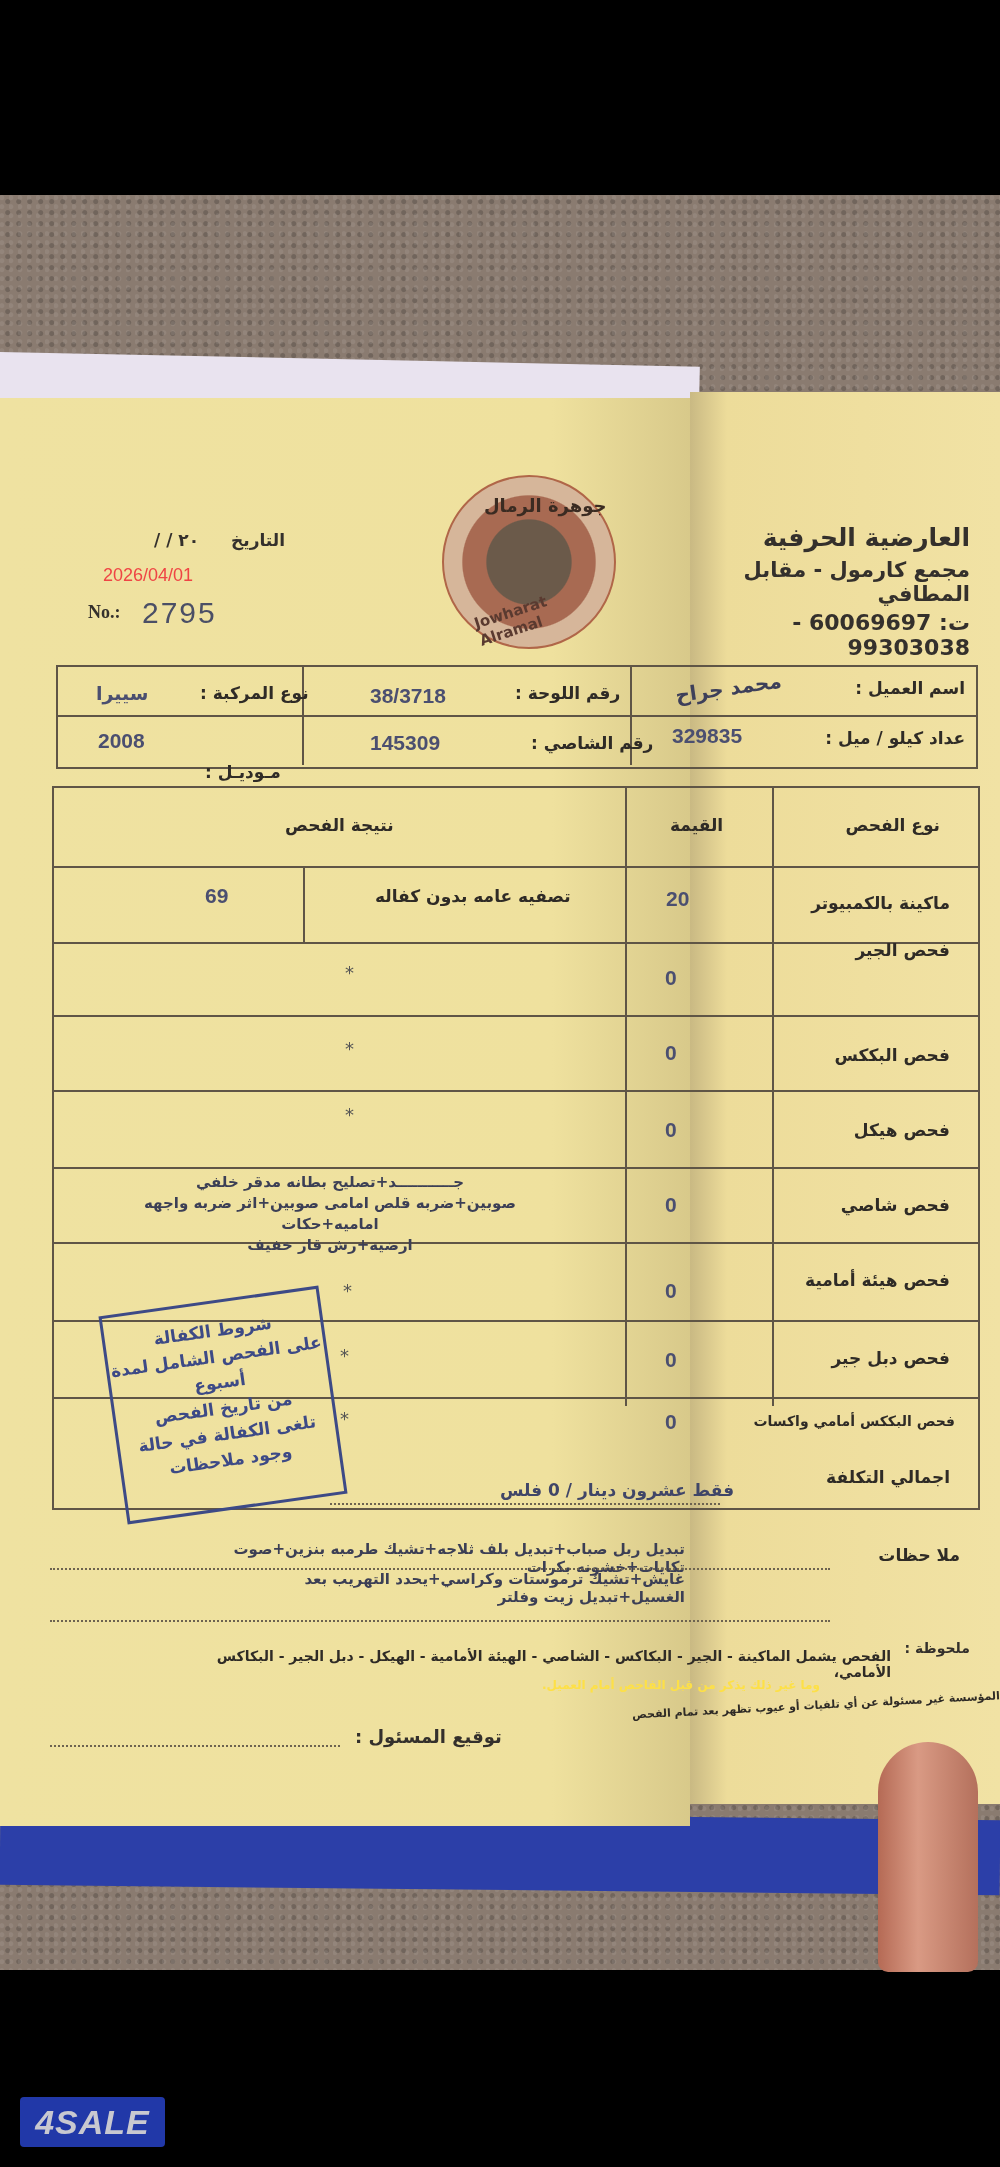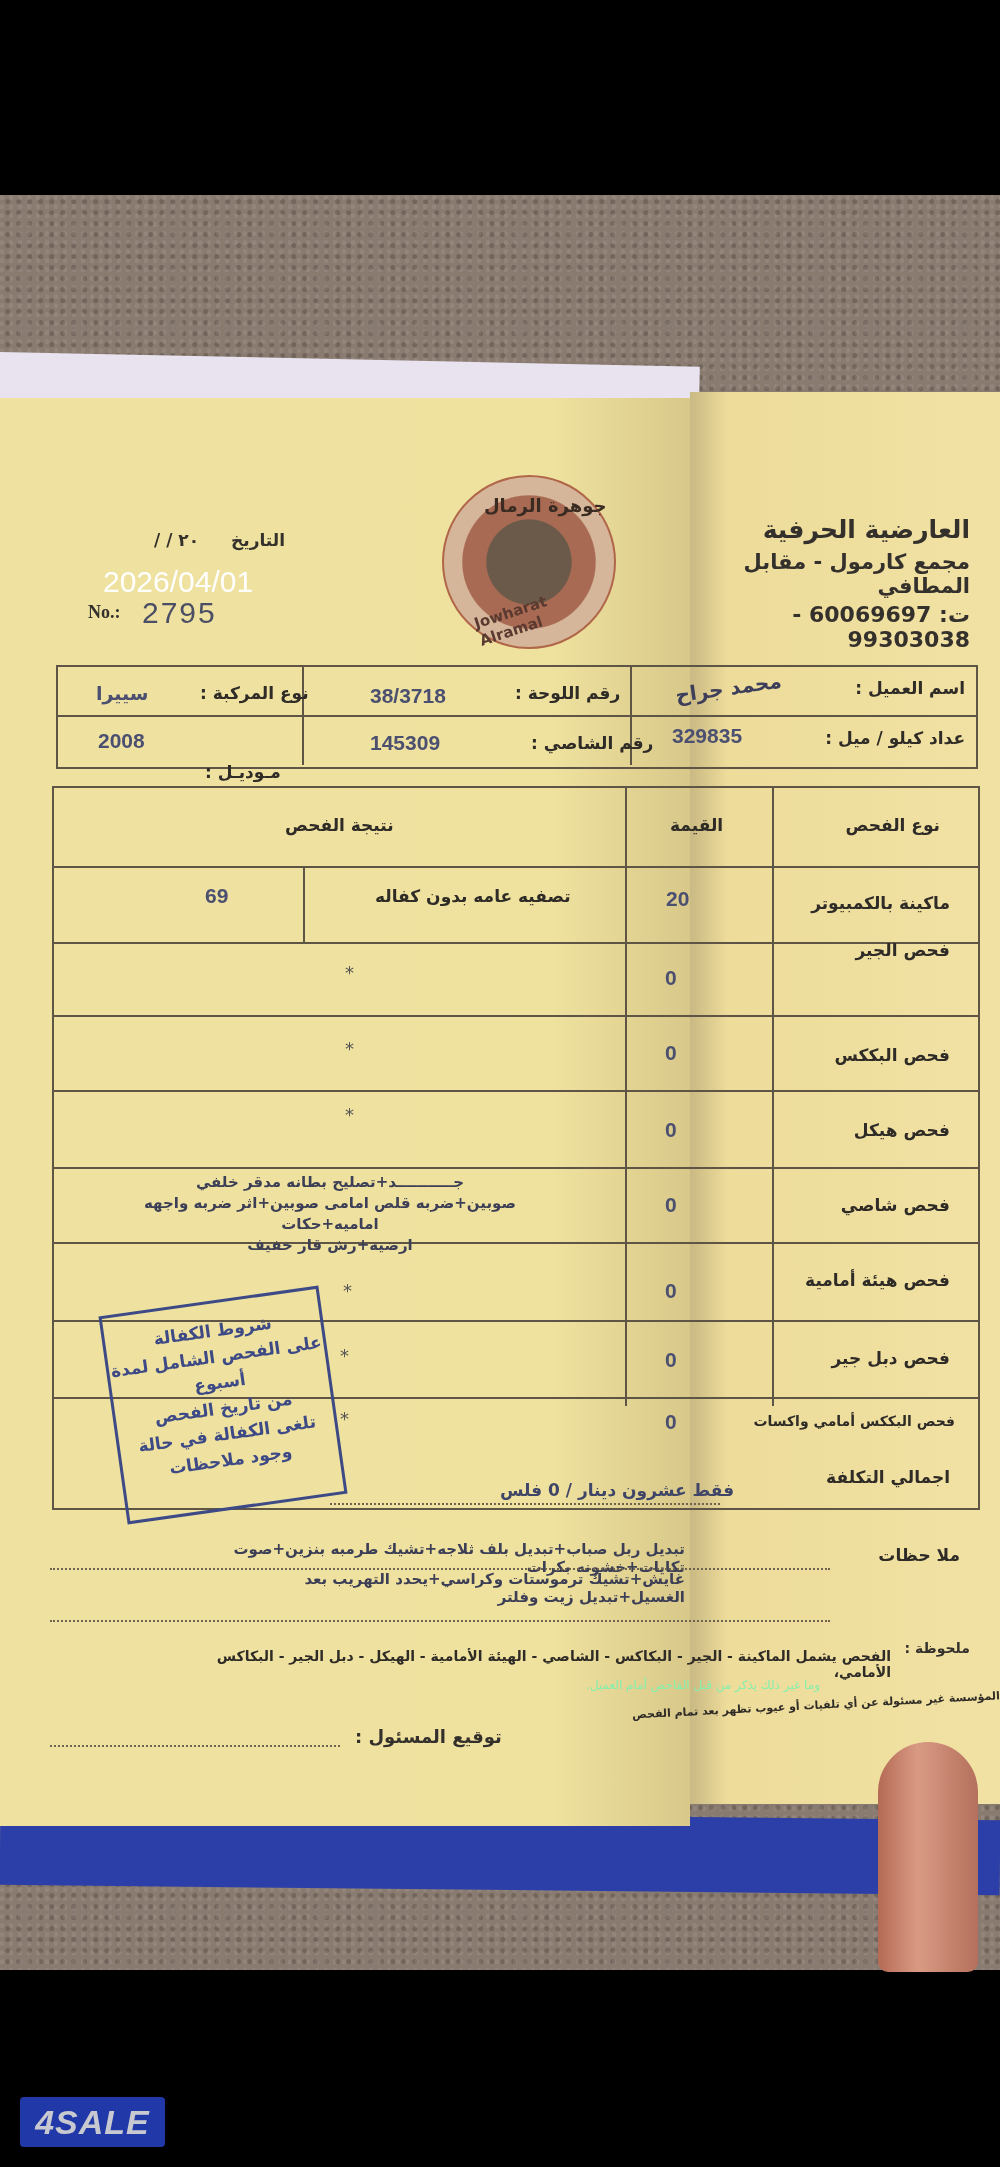--- a/index.html
+++ b/index.html
@@ -39,21 +39,21 @@
   .abs { position:absolute; }
 
   .logo {
     position:absolute; left:442px; top:475px; width:170px; height:170px; border-radius:50%;
     background:radial-gradient(circle at 50% 50%, #6b5a4a 0 35%, #a86a52 36% 55%, #d6b69a 56% 100%);
     border:2px solid #b06648;
   }
   .logo .ar { position:absolute; top:18px; left:40px; font-size:18px; color:#3a2b22; font-weight:bold; }
   .logo .en { position:absolute; bottom:18px; left:30px; font-size:15px; color:#5a3a30; font-weight:bold; transform:rotate(-18deg); }
 
-  .hdr-right { direction:rtl; text-align:right; }
+  .hdr-right { direction:rtl; text-align:right;margin-top:8px; }
   .lbl { font-size:17px; color:#2f2b26; font-weight:bold; direction:rtl; }
   .val { font-size:21px; color:#4b4f70; font-weight:bold; font-family:"Liberation Sans", sans-serif; }
 
   .row-line { position:absolute; height:2px; background:#5f5546; }
   .col-line { position:absolute; width:2px; background:#5f5546; }
   .star { position:absolute; font-size:18px; color:#555; }
 
   .stamp {
     position:absolute; left:112px; top:1300px; width:222px; height:210px;
     border:3px solid #3d4a86; transform:rotate(-8deg);
@@ -74,21 +74,21 @@
 <div class="carpet"></div>
 <div class="white-sheet"></div>
 <div class="blue-cover"></div>
 <div class="paper-left"></div>
 <div class="paper-right"></div>
 
 <div class="abs ink" style="left:55px;top:530px;font-size:17px;direction:rtl;width:230px;text-align:right;">
   <span>التاريخ</span>
   <span style="margin-right:26px;">٢٠   /   /</span>
 </div>
-<div class="abs" style="left:103px;top:565px;font-size:30px;color:#ffffff;font-family:'Liberation Sans',sans-serif;">2026/04/01</div>
+<div class="abs" style="left:103px;top:565px;font-size:18px;color:#ef4444;font-family:'Liberation Sans',sans-serif;">2026/04/01</div>
 <div class="abs ink" style="left:88px;top:602px;font-size:18px;font-family:'Liberation Serif',serif;">No.:</div>
 <div class="abs" style="left:142px;top:596px;font-size:30px;color:#4b4f66;font-family:'Liberation Sans',sans-serif;letter-spacing:2px;">2795</div>
 
 <div class="logo">
   <span class="ar">جوهرة الرمال</span>
   <span class="en">Jowharat Alramal</span>
 </div>
 
 <div class="abs hdr-right ink" style="right:30px;top:515px;width:300px;">
   <div style="font-size:25px;">العارضية الحرفية</div>
@@ -182,21 +182,21 @@
 </div>
 
 <div class="abs lbl" style="right:40px;top:1545px;">ملا حظات</div>
 <div class="abs" style="left:165px;top:1540px;width:520px;font-size:15px;color:#3c3f55;font-weight:bold;direction:rtl;text-align:right;">تبديل ربل صباب+تبديل بلف ثلاجه+تشيك طرمبه بنزين+صوت تكايات+خشونه بكرات</div>
 <div class="dots" style="left:50px;top:1568px;width:780px;"></div>
 <div class="abs" style="left:225px;top:1570px;width:460px;font-size:15px;color:#3c3f55;font-weight:bold;direction:rtl;text-align:right;">غايش+تشيك ترموستات وكراسي+يحدد التهريب بعد الغسيل+تبديل زيت وفلتر</div>
 <div class="dots" style="left:50px;top:1620px;width:780px;"></div>
 
 <div class="abs ink" style="right:30px;top:1640px;font-size:14px;direction:rtl;">ملحوظة :</div>
 <div class="abs" style="left:181px;top:1648px;width:710px;font-size:14px;color:#2f2b26;font-weight:bold;direction:rtl;text-align:right;">الفحص يشمل الماكينة - الجير - البكاكس - الشاصي - الهيئة الأمامية - الهيكل - دبل الجير - البكاكس الأمامي،</div>
-<div class="abs" style="left:400px;top:1678px;width:420px;font-size:12px;color:#86efac;font-weight:normal;direction:rtl;text-align:right;">وما غير ذلك يذكر من قبل الفاحص أمام العميل.</div>
+<div class="abs" style="left:400px;top:1678px;width:420px;font-size:12px;color:#fde047;font-weight:bold;direction:rtl;text-align:right;">وما غير ذلك يذكر من قبل الفاحص أمام العميل.</div>
 <div class="abs" style="left:590px;top:1700px;width:410px;font-size:11px;color:#2f2b26;font-weight:bold;direction:rtl;text-align:right;transform:rotate(-3deg);">المؤسسة غير مسئولة عن أي تلفيات أو عيوب تظهر بعد تمام الفحص</div>
 
 <div class="abs ink" style="left:355px;top:1726px;font-size:18px;direction:rtl;">توقيع المسئول :</div>
 <div class="dots" style="left:50px;top:1745px;width:290px;"></div>
 
 <div class="finger"></div>
 
 <div class="badge4sale">4SALE</div>
 
 </body></html>

